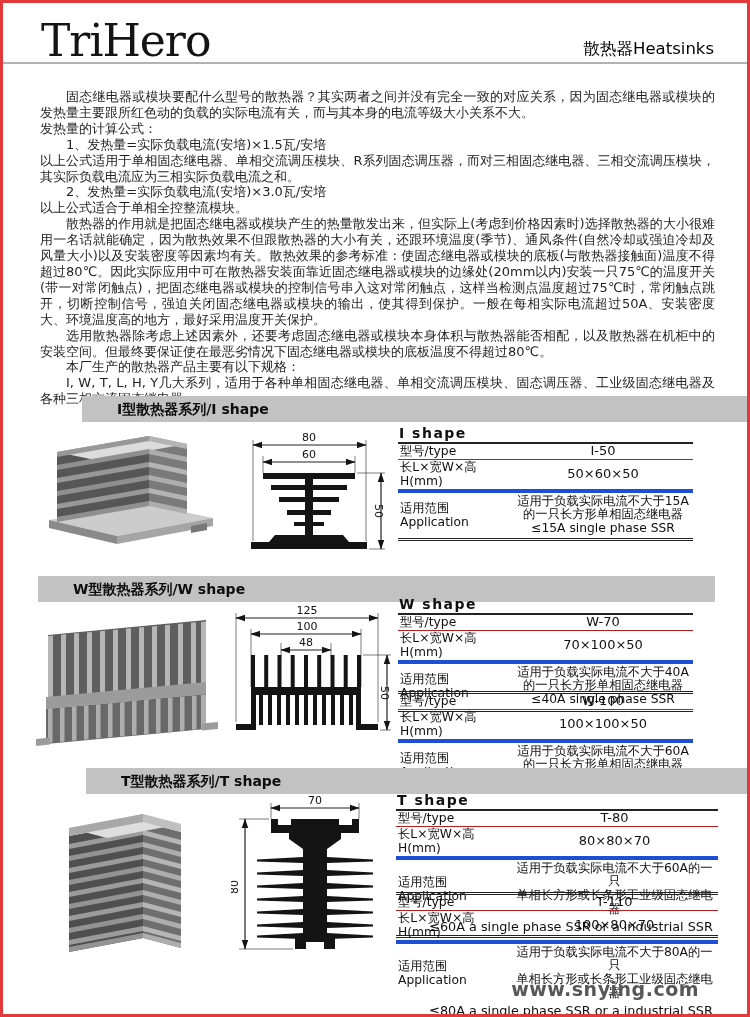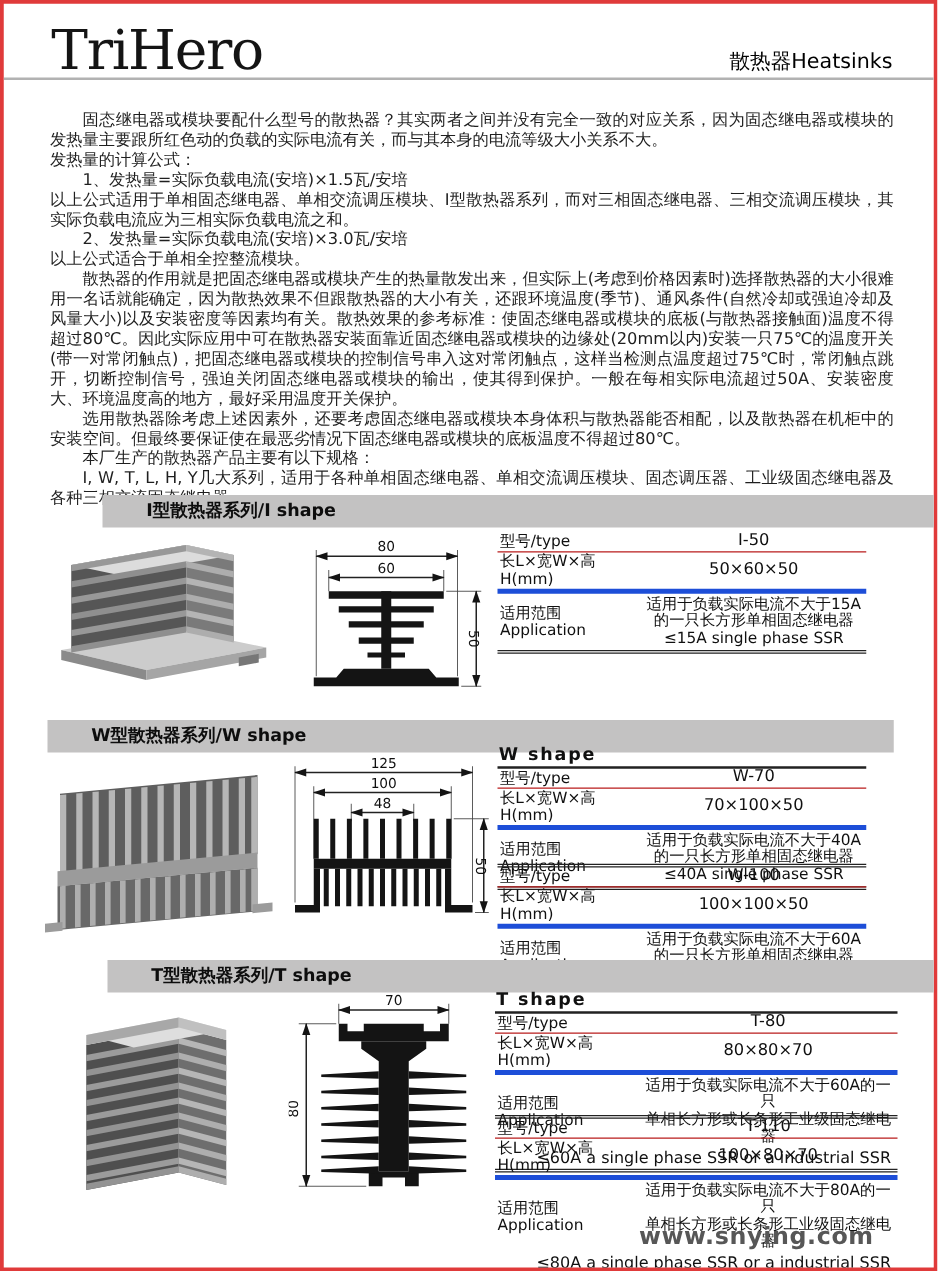--- a/index.html
+++ b/index.html
@@ -55,21 +55,21 @@
 <div class="page">
 
   <div class="logo">TriHero</div>
   <div class="hdr-right">散热器Heatsinks</div>
   <div class="hdr-divider"></div>
 
   <div class="intro">
     <p class="ind">固态继电器或模块要配什么型号的散热器？其实两者之间并没有完全一致的对应关系，因为固态继电器或模块的发热量主要跟所红色动的负载的实际电流有关，而与其本身的电流等级大小关系不大。</p>
     <p>发热量的计算公式：</p>
     <p class="ind">1、发热量=实际负载电流(安培)×1.5瓦/安培</p>
-    <p>以上公式适用于单相固态继电器、单相交流调压模块、I型散热器系列，而对三相固态继电器、三相交流调压模块，其实际负载电流应为三相实际负载电流之和。</p>
+    <p>以上公式适用于单相固态继电器、单相交流调压模块、R系列固态调压器，而对三相固态继电器、三相交流调压模块，其实际负载电流应为三相实际负载电流之和。</p>
     <p class="ind">2、发热量=实际负载电流(安培)×3.0瓦/安培</p>
     <p>以上公式适合于单相全控整流模块。</p>
     <p class="ind">散热器的作用就是把固态继电器或模块产生的热量散发出来，但实际上(考虑到价格因素时)选择散热器的大小很难用一名话就能确定，因为散热效果不但跟散热器的大小有关，还跟环境温度(季节)、通风条件(自然冷却或强迫冷却及风量大小)以及安装密度等因素均有关。散热效果的参考标准：使固态继电器或模块的底板(与散热器接触面)温度不得超过80℃。因此实际应用中可在散热器安装面靠近固态继电器或模块的边缘处(20mm以内)安装一只75℃的温度开关(带一对常闭触点)，把固态继电器或模块的控制信号串入这对常闭触点，这样当检测点温度超过75℃时，常闭触点跳开，切断控制信号，强迫关闭固态继电器或模块的输出，使其得到保护。一般在每相实际电流超过50A、安装密度大、环境温度高的地方，最好采用温度开关保护。</p>
     <p class="ind">选用散热器除考虑上述因素外，还要考虑固态继电器或模块本身体积与散热器能否相配，以及散热器在机柜中的安装空间。但最终要保证使在最恶劣情况下固态继电器或模块的底板温度不得超过80℃。</p>
     <p class="ind">本厂生产的散热器产品主要有以下规格：</p>
     <p class="ind">I, W, T, L, H, Y几大系列，适用于各种单相固态继电器、单相交流调压模块、固态调压器、工业级固态继电器及各种三相交流固态继电器。</p>
   </div>
 
   <div class="secbar bar-i">I型散热器系列/I shape</div>
 
@@ -118,20 +118,21 @@
     <rect x="54" y="81" width="44" height="5"></rect>
     <rect x="61" y="93" width="30" height="4"></rect>
     <path d="M18,120 L18,113 L36,113 L42,106 L110,106 L116,113 L134,113 L134,120 Z"></path>
     <line class="ext" x1="124" y1="44" x2="152" y2="44"></line>
     <line class="ext" x1="136" y1="120" x2="152" y2="120"></line>
     <line class="dim" x1="148" y1="44" x2="148" y2="120" marker-start="url(#mI)" marker-end="url(#mI)"></line>
     <text x="142" y="82" text-anchor="middle" transform="rotate(90 142 82)">50</text>
   </svg>
 
   <div class="spec" style="left:395px;top:423px">
+    <div class="ttl">I shape</div>
     <div class="row">
       <div class="lbl">型号/type</div>
       <div class="val">I-50</div>
     </div>
     <div class="row rsize">
       <div class="lbl">长L×宽W×高H(mm)</div>
       <div class="val">50×60×50</div>
     </div>
     <div class="row rapp">
       <div class="lbl">

